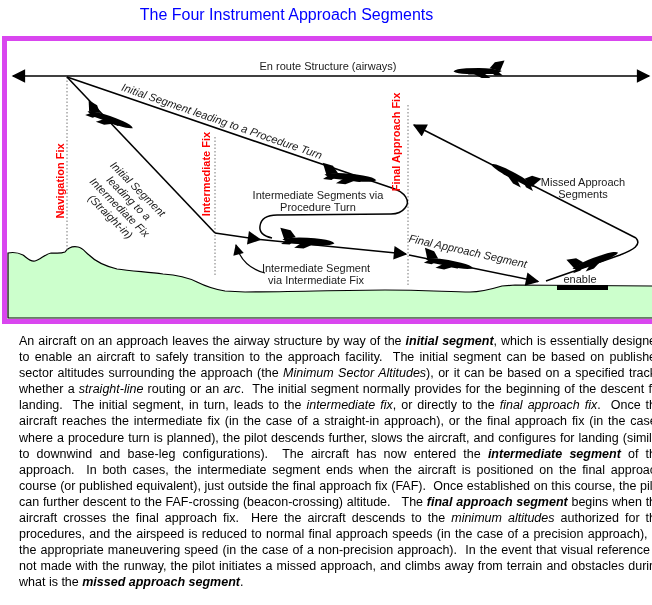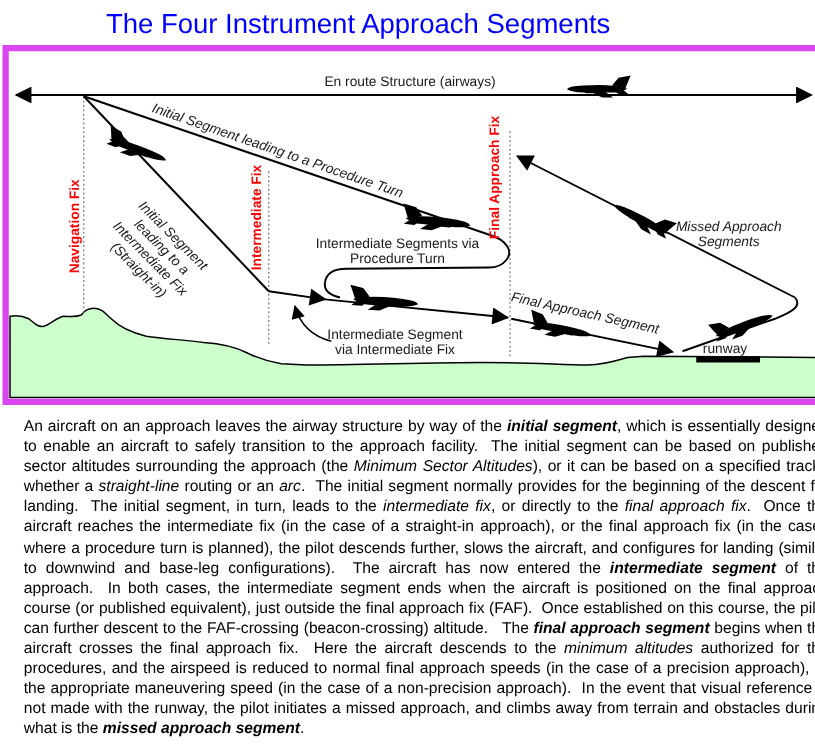--- a/index.html
+++ b/index.html
@@ -8,21 +8,21 @@
     --title-color:#0000ff;
     --line:#000000;
   }
   html,body{margin:0;padding:0;background:#fff;}
   .page{
     position:relative;width:652px;height:605px;overflow:hidden;background:#fff;
     font-family:"Liberation Sans","DejaVu Sans",sans-serif;color:#000;
   }
   .title{
     position:absolute;left:0;top:6px;width:573px;margin:0;
-    text-align:center;font-size:22px;font-weight:400;color:var(--title-color,#0000ff);
+    text-align:center;font-size:16px;font-weight:400;color:var(--title-color,#0000ff);
   }
   .diagram{
     position:absolute;left:2px;top:36px;width:646px;height:278px;
     border:5px solid #d946ef;background:#fff;
   }
   .diagram svg{position:absolute;left:0;top:0;}
   .lbl{
     position:absolute;transform:translate(-50%,-50%);
     font-size:11px;line-height:12px;white-space:nowrap;text-align:center;color:#1a1a1a;
   }
@@ -120,23 +120,23 @@
       <div>Procedure Turn</div>
     </div>
 
     <div class="lbl" style="left:309px;top:233px;">
       <div>Intermediate Segment</div>
       <div>via Intermediate Fix</div>
     </div>
 
     <div class="lbl ital r12" style="left:461px;top:210px;">Final Approach Segment</div>
 
-    <div class="lbl" style="left:576px;top:147px;font-style:italic;">
+    <div class="lbl" style="left:576px;top:147px;">
       <div>Missed Approach</div>
       <div>Segments</div>
     </div>
 
-    <div class="lbl" style="left:573px;top:238px;">runway</div>
+    <div class="lbl" style="left:573px;top:238px;">enable</div>
   </div>
 
   <p class="body-text"><span class="n">An aircraft on an approach leaves the airway structure by way of the </span><span class="bi">initial segment</span><span class="n">, which is essentially designed to enable an aircraft to safely transition to the approach facility.&nbsp; The initial segment can be based on published sector altitudes surrounding the approach (the </span><span class="i">Minimum Sector Altitudes</span><span class="n">), or it can be based on a specified track–whether a </span><span class="i">straight-line</span><span class="n"> routing or an </span><span class="i">arc</span><span class="n">.&nbsp; The initial segment normally provides for the beginning of the descent for landing.&nbsp; The initial segment, in turn, leads to the </span><span class="i">intermediate fix</span><span class="n">, or directly to the </span><span class="i">final approach fix</span><span class="n">.&nbsp; Once the aircraft reaches the intermediate fix (in the case of a straight-in approach), or the final approach fix (in the cases where a procedure turn is planned), the pilot descends further, slows the aircraft, and configures for landing (similar to downwind and base-leg configurations).&nbsp; The aircraft has now entered the </span><span class="bi">intermediate segment</span><span class="n"> of the approach.&nbsp; In both cases, the intermediate segment ends when the aircraft is positioned on the final approach course (or published equivalent), just outside the final approach fix (FAF).&nbsp; Once established on this course, the pilot can further descent to the FAF-crossing (beacon-crossing) altitude.&nbsp;&nbsp; The </span><span class="bi">final approach segment</span><span class="n"> begins when the aircraft crosses the final approach fix.&nbsp; Here the aircraft descends to the </span><span class="i">minimum altitudes</span><span class="n"> authorized for the procedures, and the airspeed is reduced to normal final approach speeds (in the case of a precision approach), or the appropriate maneuvering speed (in the case of a non-precision approach).&nbsp; In the event that visual reference is not made with the runway, the pilot initiates a missed approach, and climbs away from terrain and obstacles during what is the </span><span class="bi">missed approach segment</span><span class="n">.</span></p>
 
 </div>
 
 </body></html>

